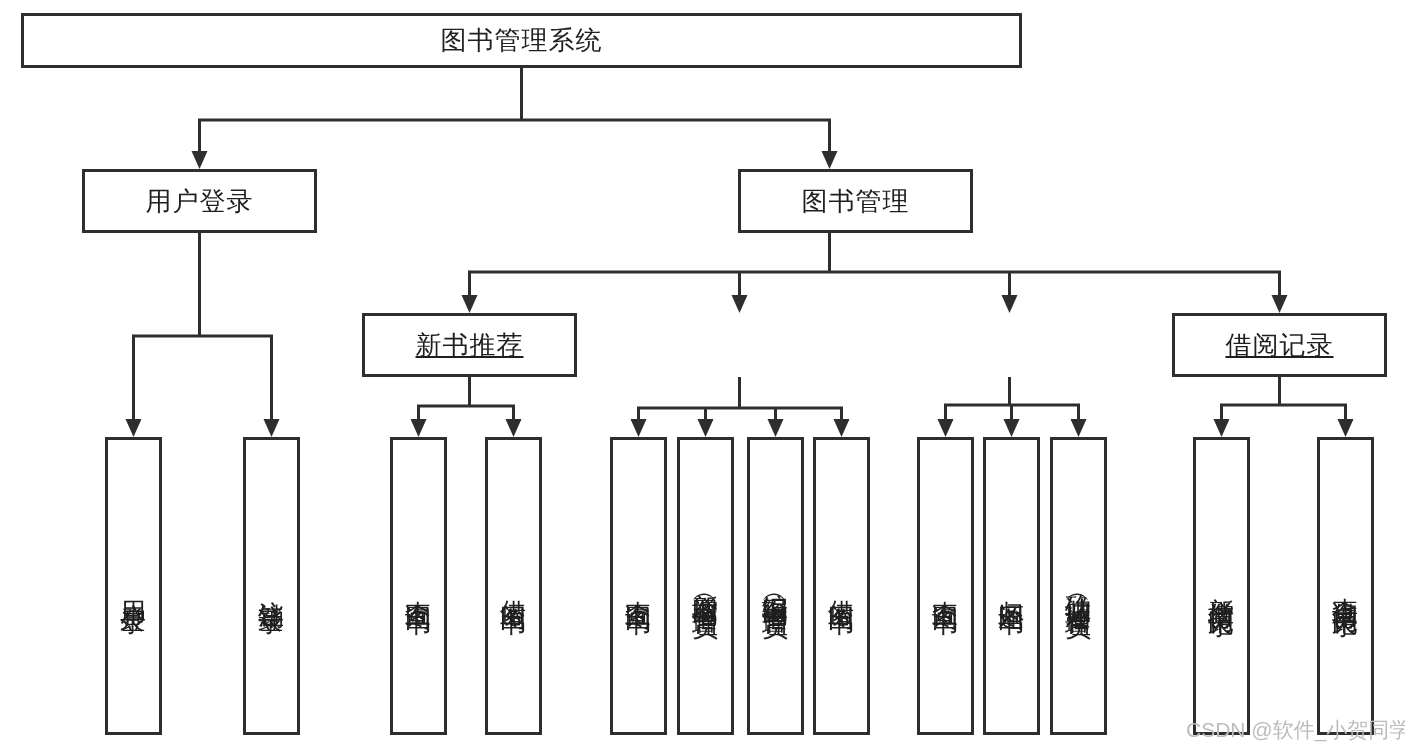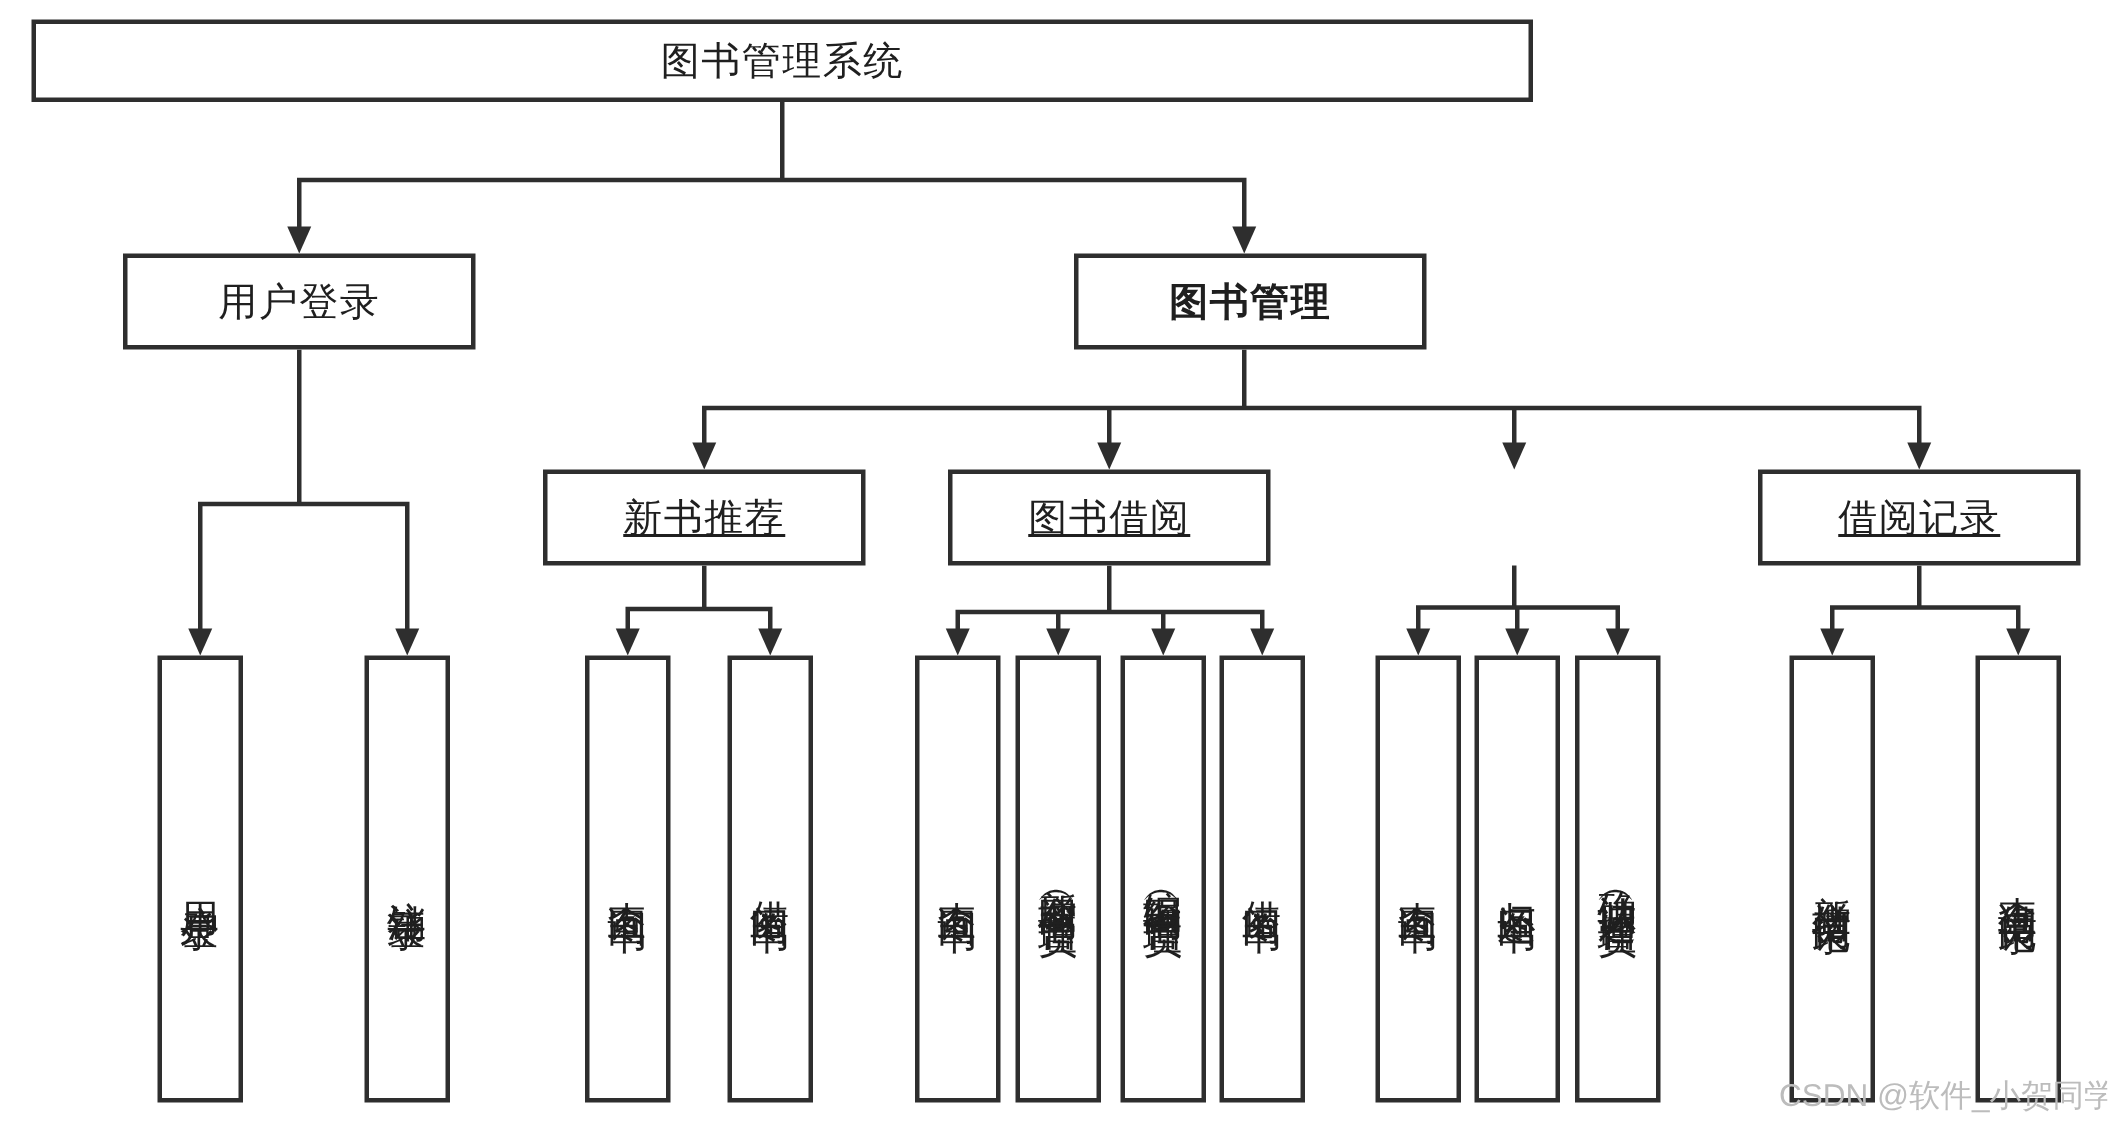--- a/index.html
+++ b/index.html
@@ -132,24 +132,23 @@
       <path d="M1279.5,377 V405"></path>
       <path d="M1221.5,420 V405 H1345.5 V420"></path>
       <polygon points="1213.5,419 1229.5,419 1221.5,437"></polygon>
       <polygon points="1337.5,419 1353.5,419 1345.5,437"></polygon>
     </g>
   </svg>
 
   <div class="box h-box root-box">图书管理系统</div>
 
   <div class="box h-box lvl2-box" style="left:82px;">用户登录</div>
-  <div class="box h-box lvl2-box" style="left:716px;font-weight:bold;">图书管理</div>
+  <div class="box h-box lvl2-box" style="left:738px;">图书管理</div>
 
   <div class="box h-box lvl3-box" style="left:362px;">新书推荐</div>
-  <div class="box h-box lvl3-box" style="left:632px;">图书借阅</div>
   <div class="box h-box lvl3-box" style="left:1172px;">借阅记录</div>
 
   <div class="box leaf-box" style="left:105px;">用户登录</div>
   <div class="box leaf-box" style="left:243px;">注销登录</div>
 
   <div class="box leaf-box" style="left:390px;">查询图书</div>
   <div class="box leaf-box" style="left:485px;">借阅图书</div>
 
   <div class="box leaf-box" style="left:610px;">查询图书</div>
   <div class="box leaf-box" style="left:677px;">新增图书（管理员）</div>

